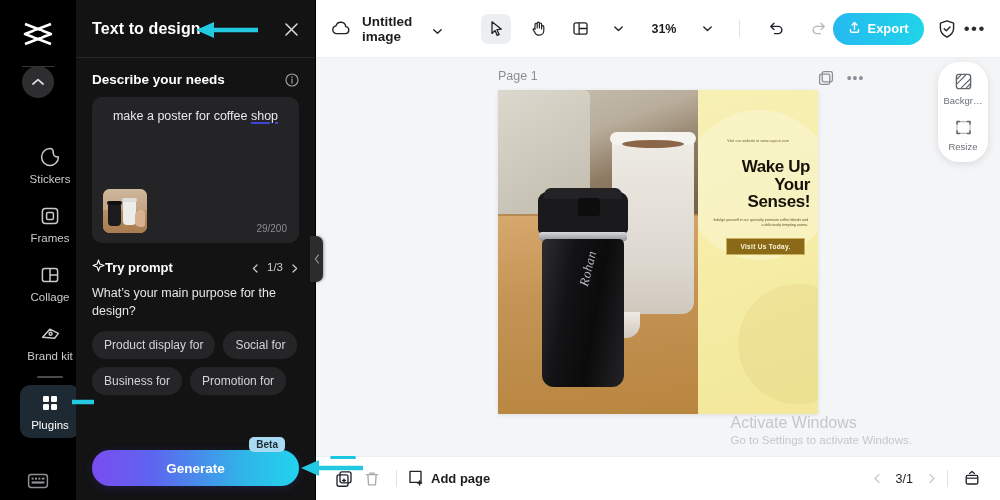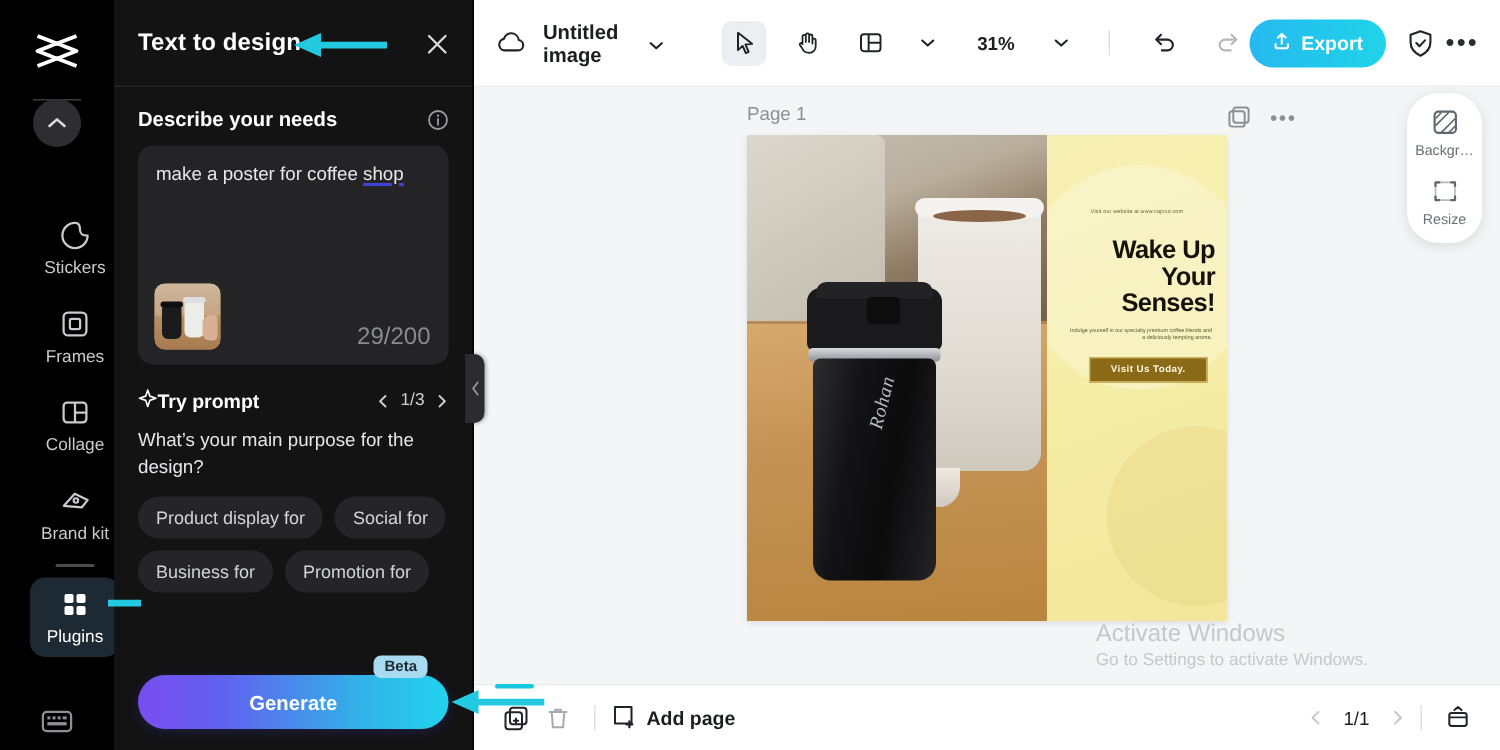--- a/index.html
+++ b/index.html
@@ -51,42 +51,42 @@
                  display:flex; align-items:center; justify-content:center; }
   .panel-body { padding:14px 16px 0; }
   .sec-head { display:flex; align-items:center; justify-content:space-between; margin-bottom:10px; }
   .sec-title { color:#fff; font-size:13.5px; font-weight:700; }
   .info-dot { width:14px; height:14px; }
 
   .prompt-box {
     background:#242426; border-radius:10px; height:146px; position:relative;
     padding:10px 12px;
   }
-  .prompt-text { color:#e8e8ea; font-size:12.5px; line-height:18px; }
+  .prompt-text { color:#e8e8ea; font-size:12.5px; line-height:18px;text-align:center; }
   .spell { text-decoration: underline; text-decoration-color:#3b45d6;
            text-decoration-thickness:2px; text-underline-offset:2px; }
   .thumb {
     position:absolute; left:11px; bottom:10px; width:44px; height:44px; border-radius:7px;
     overflow:hidden; background:#caa37a;
   }
   .thumb .t-bg { position:absolute; inset:0;
     background:
       linear-gradient(180deg,#cdb79c 0%,#c5a584 48%,#b98f63 49%,#a87b50 100%);
   }
   .thumb .t-cup-dark { position:absolute; left:5px; bottom:7px; width:13px; height:22px;
     background:#1b1b1d; border-radius:2px 2px 4px 4px; }
   .thumb .t-cup-dark:after { content:""; position:absolute; left:-1px; top:-3px; width:15px; height:4px;
     background:#0f0f10; border-radius:2px; }
   .thumb .t-cup-light { position:absolute; left:20px; bottom:8px; width:13px; height:24px;
     background:#ececea; border-radius:2px 2px 4px 4px; }
   .thumb .t-cup-light:after { content:""; position:absolute; left:-1px; top:-3px; width:15px; height:4px;
     background:#dedede; border-radius:2px; }
   .thumb .t-hand { position:absolute; right:2px; bottom:6px; width:10px; height:17px;
     background:#d8b193; border-radius:5px 3px 3px 5px; }
-  .counter { position:absolute; right:12px; bottom:9px; color:#8a8b8e; font-size:16px; }
+  .counter { position:absolute; right:12px; bottom:9px; color:#8a8b8e; font-size:10px; }
 
   .try-head { display:flex; align-items:center; justify-content:space-between; margin:16px 0 9px; }
   .try-left { display:flex; align-items:center; gap:0; color:#fff; font-size:13px; font-weight:700; }
   .try-nav { display:flex; align-items:center; gap:7px; color:#cfd0d2; font-size:11.5px; }
   .chev { width:9px; height:9px; }
   .try-q { color:#e6e6e8; font-size:12.5px; line-height:18px; margin-bottom:11px; }
   .chips { display:flex; flex-wrap:wrap; gap:8px; }
   .chip { background:#252527; color:#d3d4d6; font-size:12px; padding:7px 12px; border-radius:16px; white-space:nowrap; }
 
   .gen-wrap { position:absolute; left:16px; right:16px; bottom:14px; }
@@ -571,21 +571,21 @@
       </span>
       <span>Add page</span>
     </span>
     <div class="spacer"></div>
     <div class="pager">
       <span class="pc">
         <svg width="11" height="11" viewBox="0 0 11 11">
             <path d="M7 1.6 L3 5.5 L7 9.4" stroke="#c3c7cb" stroke-width="1.3" fill="none" stroke-linecap="round" stroke-linejoin="round"></path>
           </svg>
       </span>
-      <span>1/1</span>
+      <span>3/1</span>
       <span class="pc">
         <svg width="11" height="11" viewBox="0 0 11 11">
             <path d="M4 1.6 L8 5.5 L4 9.4" stroke="#c3c7cb" stroke-width="1.3" fill="none" stroke-linecap="round" stroke-linejoin="round"></path>
           </svg>
       </span>
     </div>
     <span class="bb-sep"></span>
     <span class="bb">
       <svg width="18" height="18" viewBox="0 0 18 18">
           <path d="M6.6 3.4 L9 1.4 L11.4 3.4" stroke="#20232a" stroke-width="1.3" fill="none" stroke-linecap="round" stroke-linejoin="round"></path>

